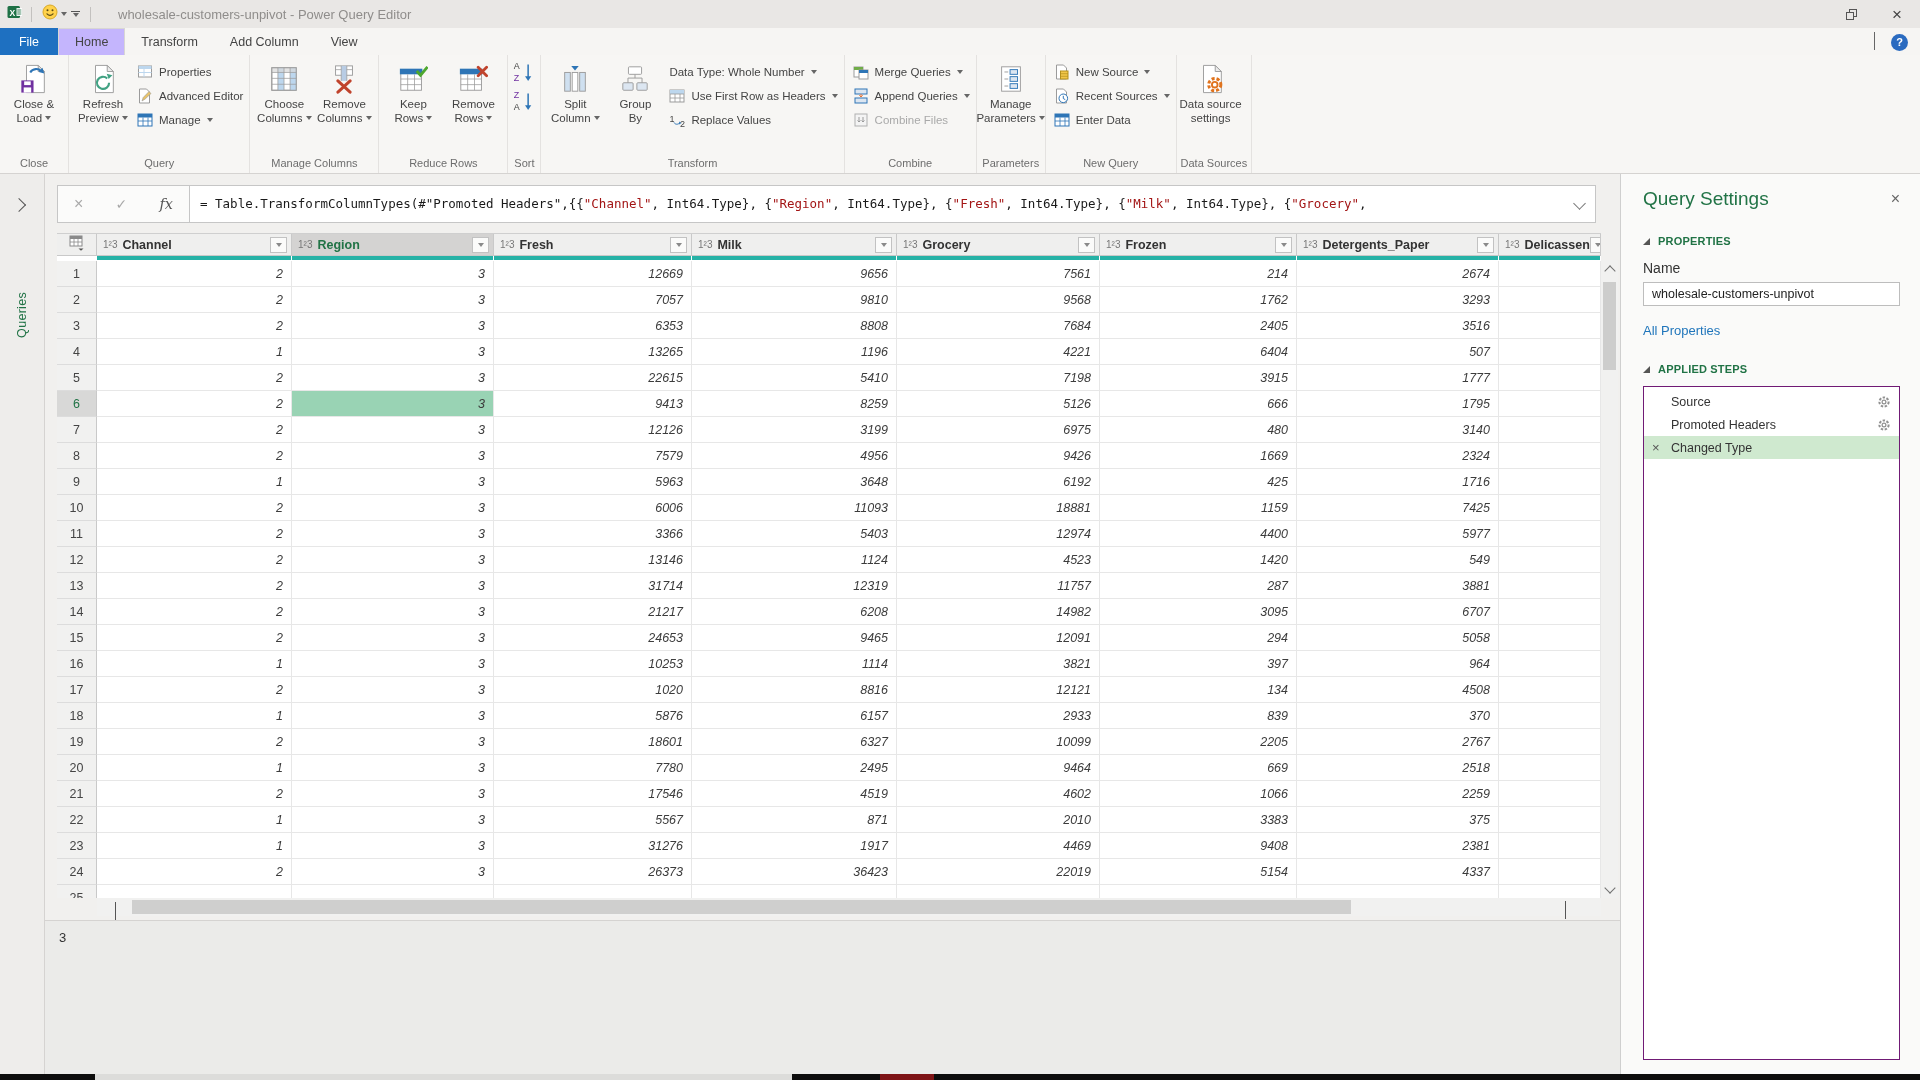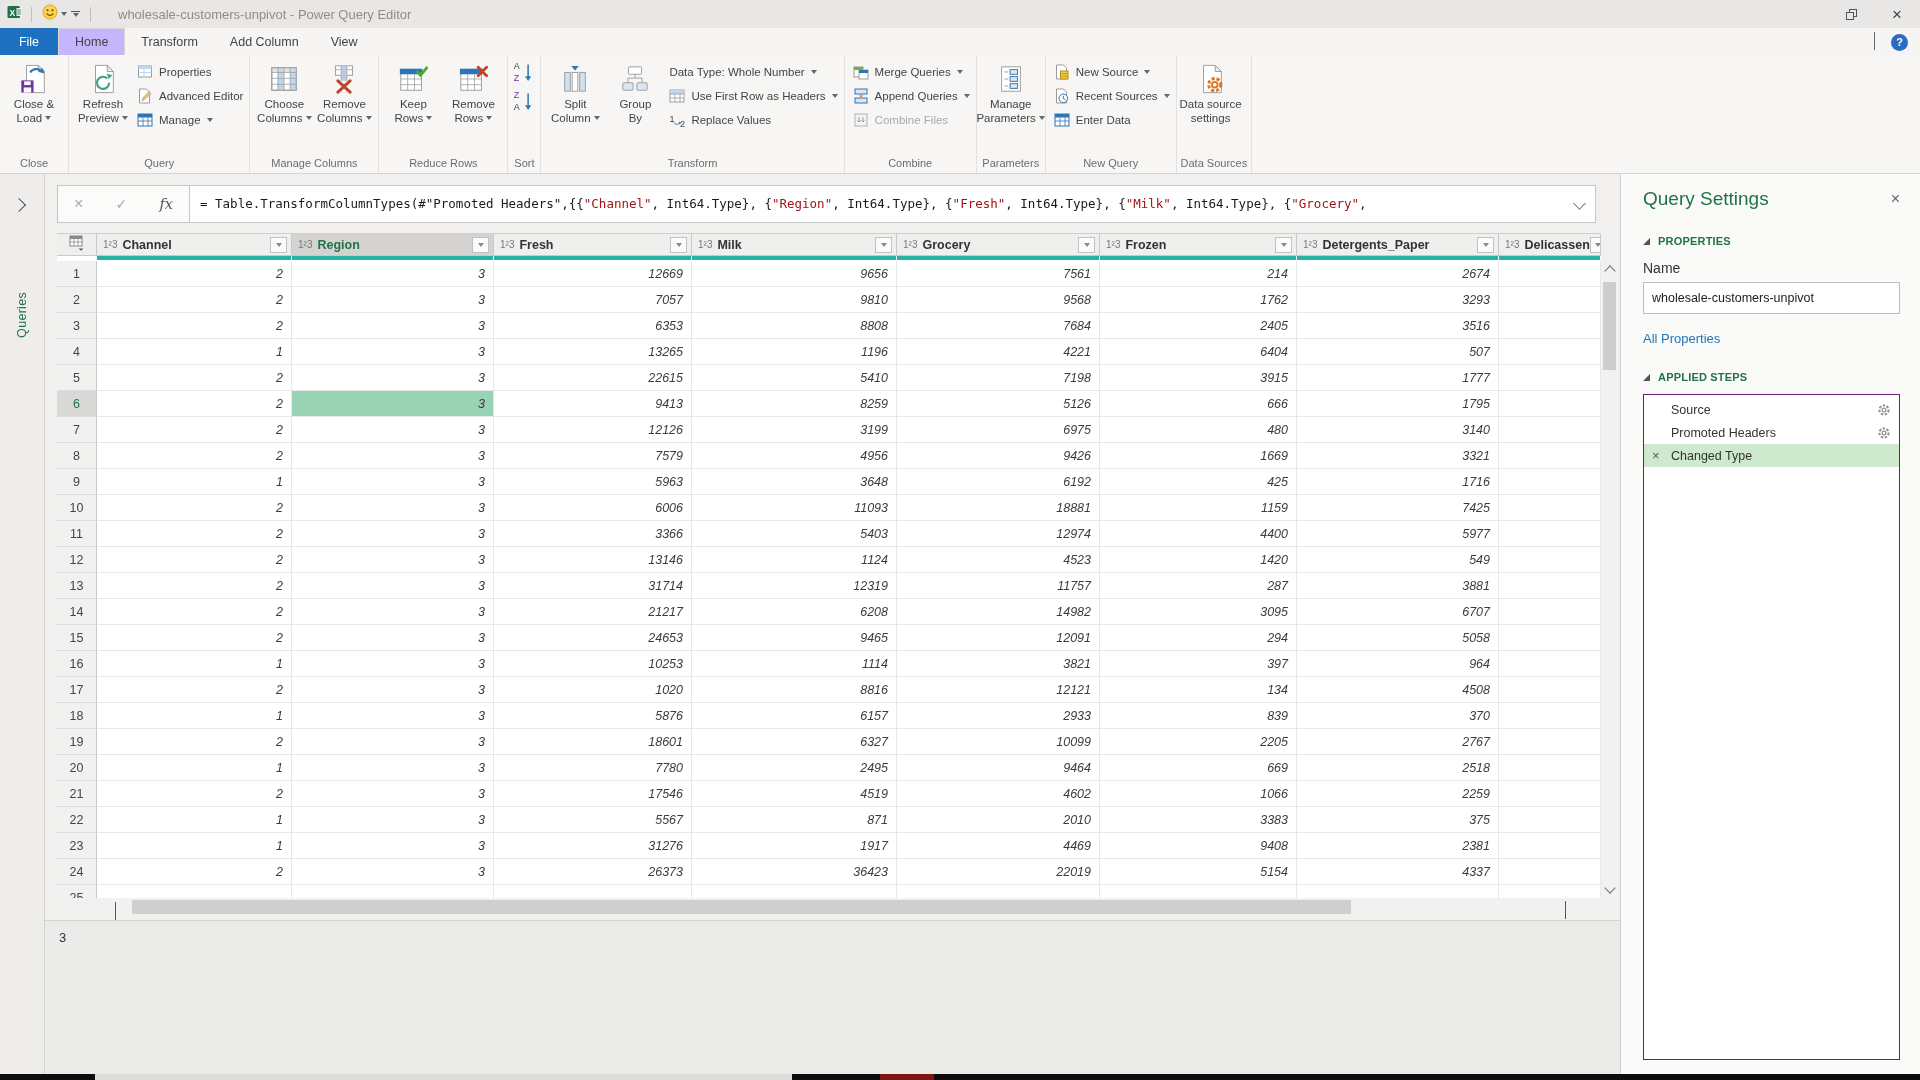--- a/index.html
+++ b/index.html
@@ -98,21 +98,21 @@
 
   
   .panel{width:300px;flex:0 0 auto;background:#fafaf9;border-left:1px solid #cfcfcf;display:flex;flex-direction:column;padding:14px 20px 14px 22px;box-sizing:border-box}
   .ptitle-row{display:flex;align-items:center}
   .ptitle{font-size:19px;color:#217346;font-weight:400}
   .pclose{margin-left:auto;color:#666;font-size:16px;line-height:1}
   .psec{display:flex;align-items:center;gap:8px;margin-top:25px}
   .tri{width:0;height:0;border-left:7px solid transparent;border-bottom:7px solid #555}
   .psec-label{font-size:11px;font-weight:bold;color:#217346;letter-spacing:.2px}
   .pname-label{font-size:14px;color:#333;margin:13px 0 6px}
-  .pinput{height:32px;width:100%;box-sizing:border-box;border:1px solid #bdbdbd;background:#fff;font-size:12.5px;color:#222;padding:0 8px;font-family:"Liberation Sans",sans-serif}
+  .pinput{height:24px;width:100%;box-sizing:border-box;border:1px solid #bdbdbd;background:#fff;font-size:12.5px;color:#222;padding:0 8px;font-family:"Liberation Sans",sans-serif}
   .plink{font-size:13px;color:#1f75bb;margin-top:17px}
   .steps{margin-top:11px;flex:1;border:1px solid #701a75;background:#fff;padding-top:3px;overflow:hidden}
   .step{height:23px;display:flex;align-items:center;font-size:12.5px;color:#333;padding:0 8px 0 27px}
   .step.sel{background:#cfe9cf;padding-left:8px}
   .step .delx{width:19px;font-size:13px;color:#555;flex:0 0 auto}
   .step .gear{margin-left:auto;display:flex;align-items:center}
 
   
   .statusbar{height:27px;background:#f3f2f0;border-top:1px solid #d9d7d5;display:flex;align-items:center;font-size:11px;color:#3b3b3b;flex:0 0 auto;padding:0 9px}
   .sb-mid{margin-left:42px}
@@ -673,21 +673,21 @@
               <div class="cell" style="width:102px"></div>
             </div>
             <div class="drow">
           <div class="rnum">8</div>
               <div class="cell" style="width:195px">2</div>
               <div class="cell" style="width:202px">3</div>
               <div class="cell" style="width:198px">7579</div>
               <div class="cell" style="width:205px">4956</div>
               <div class="cell" style="width:203px">9426</div>
               <div class="cell" style="width:197px">1669</div>
-              <div class="cell" style="width:202px">3321</div>
+              <div class="cell" style="width:202px">2324</div>
               <div class="cell" style="width:102px"></div>
             </div>
             <div class="drow">
           <div class="rnum">9</div>
               <div class="cell" style="width:195px">1</div>
               <div class="cell" style="width:202px">3</div>
               <div class="cell" style="width:198px">5963</div>
               <div class="cell" style="width:205px">3648</div>
               <div class="cell" style="width:203px">6192</div>
               <div class="cell" style="width:197px">425</div>

